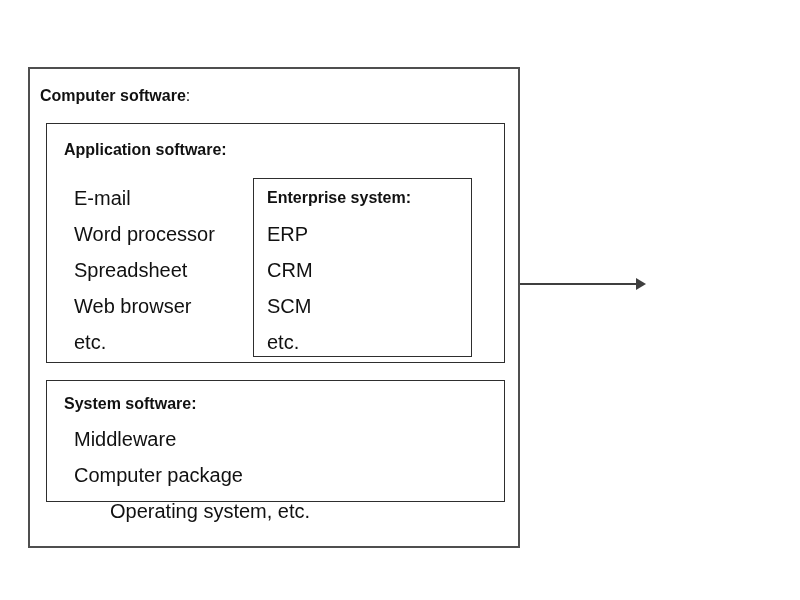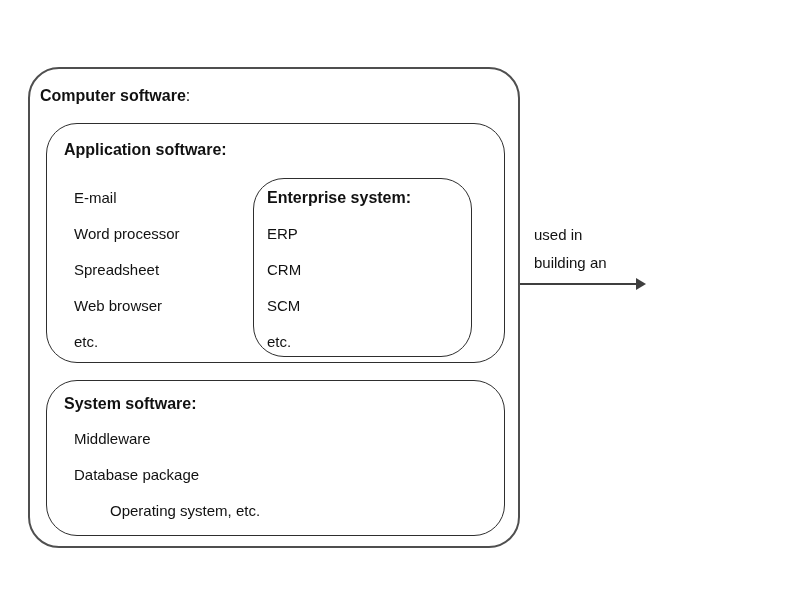--- a/index.html
+++ b/index.html
@@ -13,41 +13,40 @@
     height: 600px;
     background: #ffffff;
     font-family: "Liberation Sans", "DejaVu Sans", sans-serif;
     color: #111111;
     overflow: hidden;
   }
   .box {
     position: absolute;
     box-sizing: border-box;
     background: #ffffff;
-    border-radius: 31px;
   }
   .box.outer {
     left: 28px; top: 67px;
     width: 492px; height: 481px;
     border: 2px solid #4f4f4f;
   }
   .box.inner {
     border: 1px solid #2e2e2e;
   }
   .box.app {
     left: 16px; top: 54px;
     width: 459px; height: 240px;
   }
   .box.ent {
     left: 206px; top: 54px;
     width: 219px; height: 179px;
   }
   .box.sys {
     left: 16px; top: 311px;
-    width: 459px; height: 156px;
+    width: 459px; height: 122px;
   }
   .box.info {
     left: 647px; top: 256px;
     width: 130px; height: 57px;
     border: 1px solid #2e2e2e;
     padding: 4px 8px;
     font-size: 15px;
     line-height: 24px;
   }
   .ttl {
@@ -55,21 +54,21 @@
     font-size: 16px;
     font-weight: bold;
     line-height: 18px;
     white-space: nowrap;
   }
   .ttl .colon {
     font-weight: normal;
   }
   .item {
     position: absolute;
-    font-size: 15px;
+    font-size: 20px;
     line-height: 18px;
     white-space: nowrap;
   }
   .arrow-line {
     position: absolute;
     left: 520px; top: 283px;
     width: 118px; height: 2px;
     background: #3f3f3f;
   }
   .arrow-head {
@@ -111,28 +110,24 @@
         <div class="item" style="left:13px; top:46px;">ERP</div>
         <div class="item" style="left:13px; top:82px;">CRM</div>
         <div class="item" style="left:13px; top:118px;">SCM</div>
         <div class="item" style="left:13px; top:154px;">etc.</div>
       </div>
     </div>
 
     <div class="box inner sys">
       <div class="ttl" style="left:17px; top:14px;">System software:</div>
       <div class="item" style="left:27px; top:49px;">Middleware</div>
-      <div class="item" style="left:27px; top:85px;">Database package</div>
+      <div class="item" style="left:27px; top:85px;">Computer package</div>
       <div class="item" style="left:27px; top:121px;margin-left:36px;">Operating system, etc.</div>
     </div>
 
   </div>
 
   <div class="arrow-line"></div>
   <div class="arrow-head"></div>
 
-  <div class="arrow-label">
-    <div>used in</div>
-    <div>building an</div>
-  </div>
 
 
 </div>
 
 </body></html>

